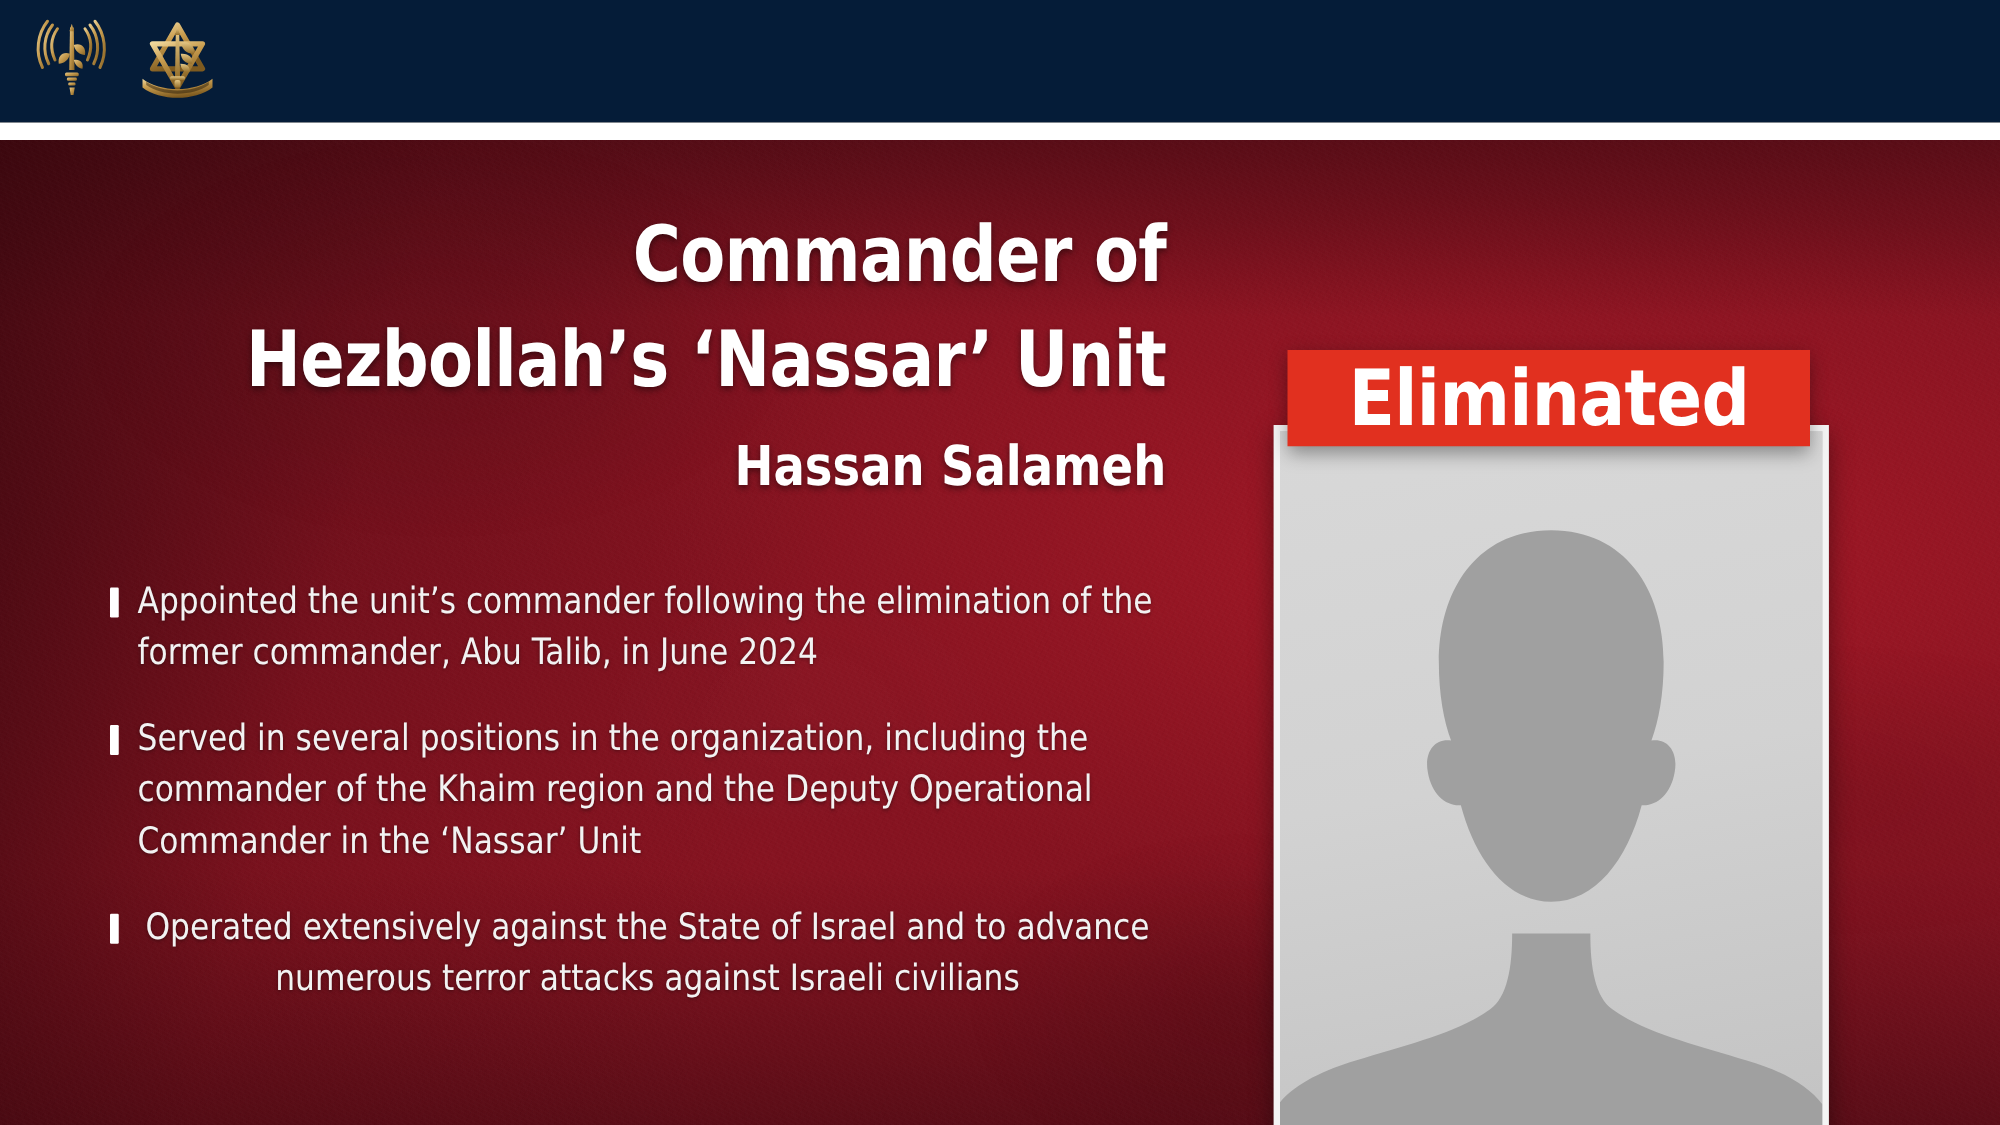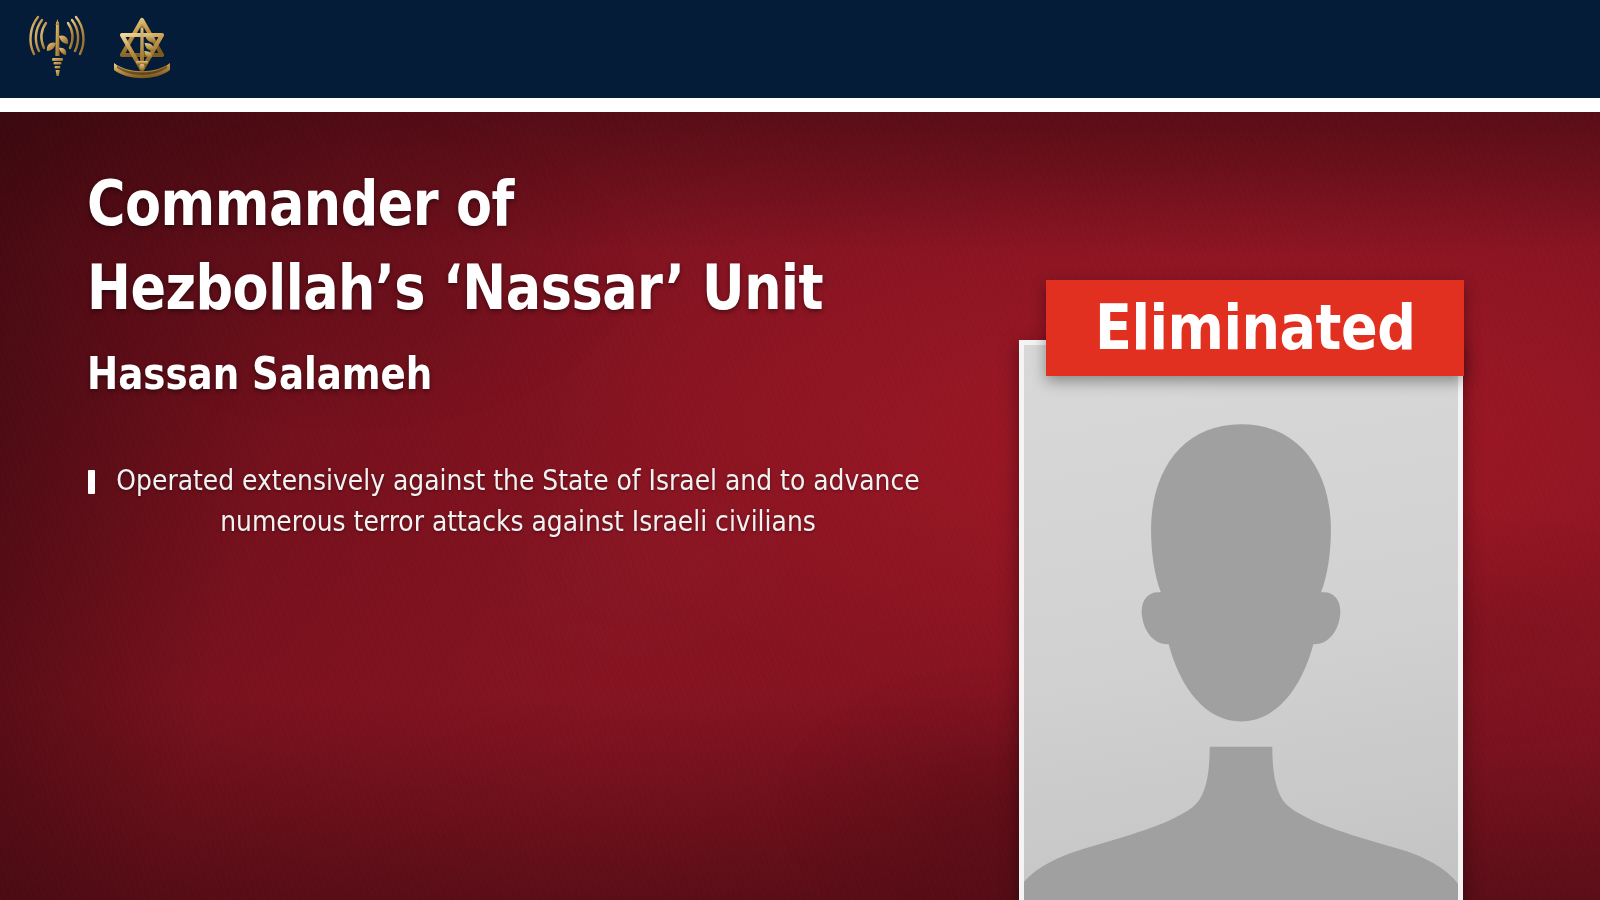--- a/index.html
+++ b/index.html
@@ -70,21 +70,21 @@
       radial-gradient(ellipse 20% 26% at 62% 88%, rgba(0,0,0,0.26), rgba(0,0,0,0) 70%),
       radial-gradient(ellipse 30% 22% at 90% 66%, rgba(0,0,0,0.22), rgba(0,0,0,0) 70%),
       radial-gradient(ellipse 18% 22% at 40% 58%, rgba(255,255,255,0.035), rgba(0,0,0,0) 70%);
   }
 
   
   .text-col {
     position:absolute; left:60px; top:50px;
     width:900px;
   }
-  .title-block { text-align:left; }
+  .title-block { text-align:right; }
   .title-line {
     color:#ffffff;
     font-family:"DejaVu Sans Condensed","Liberation Sans Narrow","Liberation Sans", sans-serif;
     font-weight:bold;
     font-size:62px;
     line-height:84px;
     letter-spacing:-0.5px;
     transform:scaleX(0.94);
     text-shadow:0 2px 5px rgba(0,0,0,0.45);
     white-space:nowrap;
@@ -138,26 +138,25 @@
   }
   .photo-inner {
     position:absolute; inset:0;
     background:linear-gradient(170deg,#d8d8d8 0%,#d2d2d2 48%,#c2c2c2 100%);
   }
   .avatar-svg { position:absolute; left:0; bottom:0; width:100%; }
 
   .badge {
     position:absolute;
     left:1030px; top:168px;
-    width:418px; height:96px;
+    width:418px; height:77px;
     background:#e1301f;
     box-shadow:0 5px 14px rgba(0,0,0,0.38);
     display:flex; align-items:center; justify-content:center;
     z-index:5;
-    margin-left:16px;
   }
   .badge-label {
     color:#ffffff;
     font-family:"DejaVu Sans Condensed","Liberation Sans Narrow","Liberation Sans", sans-serif;
     font-weight:bold;
     font-size:62px;
     line-height:62px;
     letter-spacing:-0.5px;
     transform:scaleX(0.97);
     white-space:nowrap;
@@ -248,20 +247,28 @@
     <div class="bg-noise"></div>
 
     <div class="text-col">
       <div class="title-block">
         <div class="title-line">Commander of</div>
         <div class="title-line">Hezbollah’s ‘Nassar’ Unit</div>
         <div class="subtitle">Hassan Salameh</div>
       </div>
 
       <div class="bullets">
+        <div class="bullet">
+          <span class="bullet-marker"></span>
+          <span class="bullet-text">Appointed the unit’s commander following the elimination of the former commander, Abu Talib, in June 2024</span>
+        </div>
+        <div class="bullet">
+          <span class="bullet-marker"></span>
+          <span class="bullet-text">Served in several positions in the organization, including the commander of the Khaim region and the Deputy Operational Commander in the ‘Nassar’ Unit</span>
+        </div>
         <div class="bullet">
           <span class="bullet-marker"></span>
           <span class="bullet-text">Operated extensively against the State of Israel and to advance numerous terror attacks against Israeli civilians</span>
         </div>
       </div>
     </div>
 
     <div class="photo-card">
       <div class="photo-inner"></div>
       <svg class="avatar-svg" viewBox="0 0 444 582" preserveAspectRatio="xMidYMax meet" aria-hidden="true">

